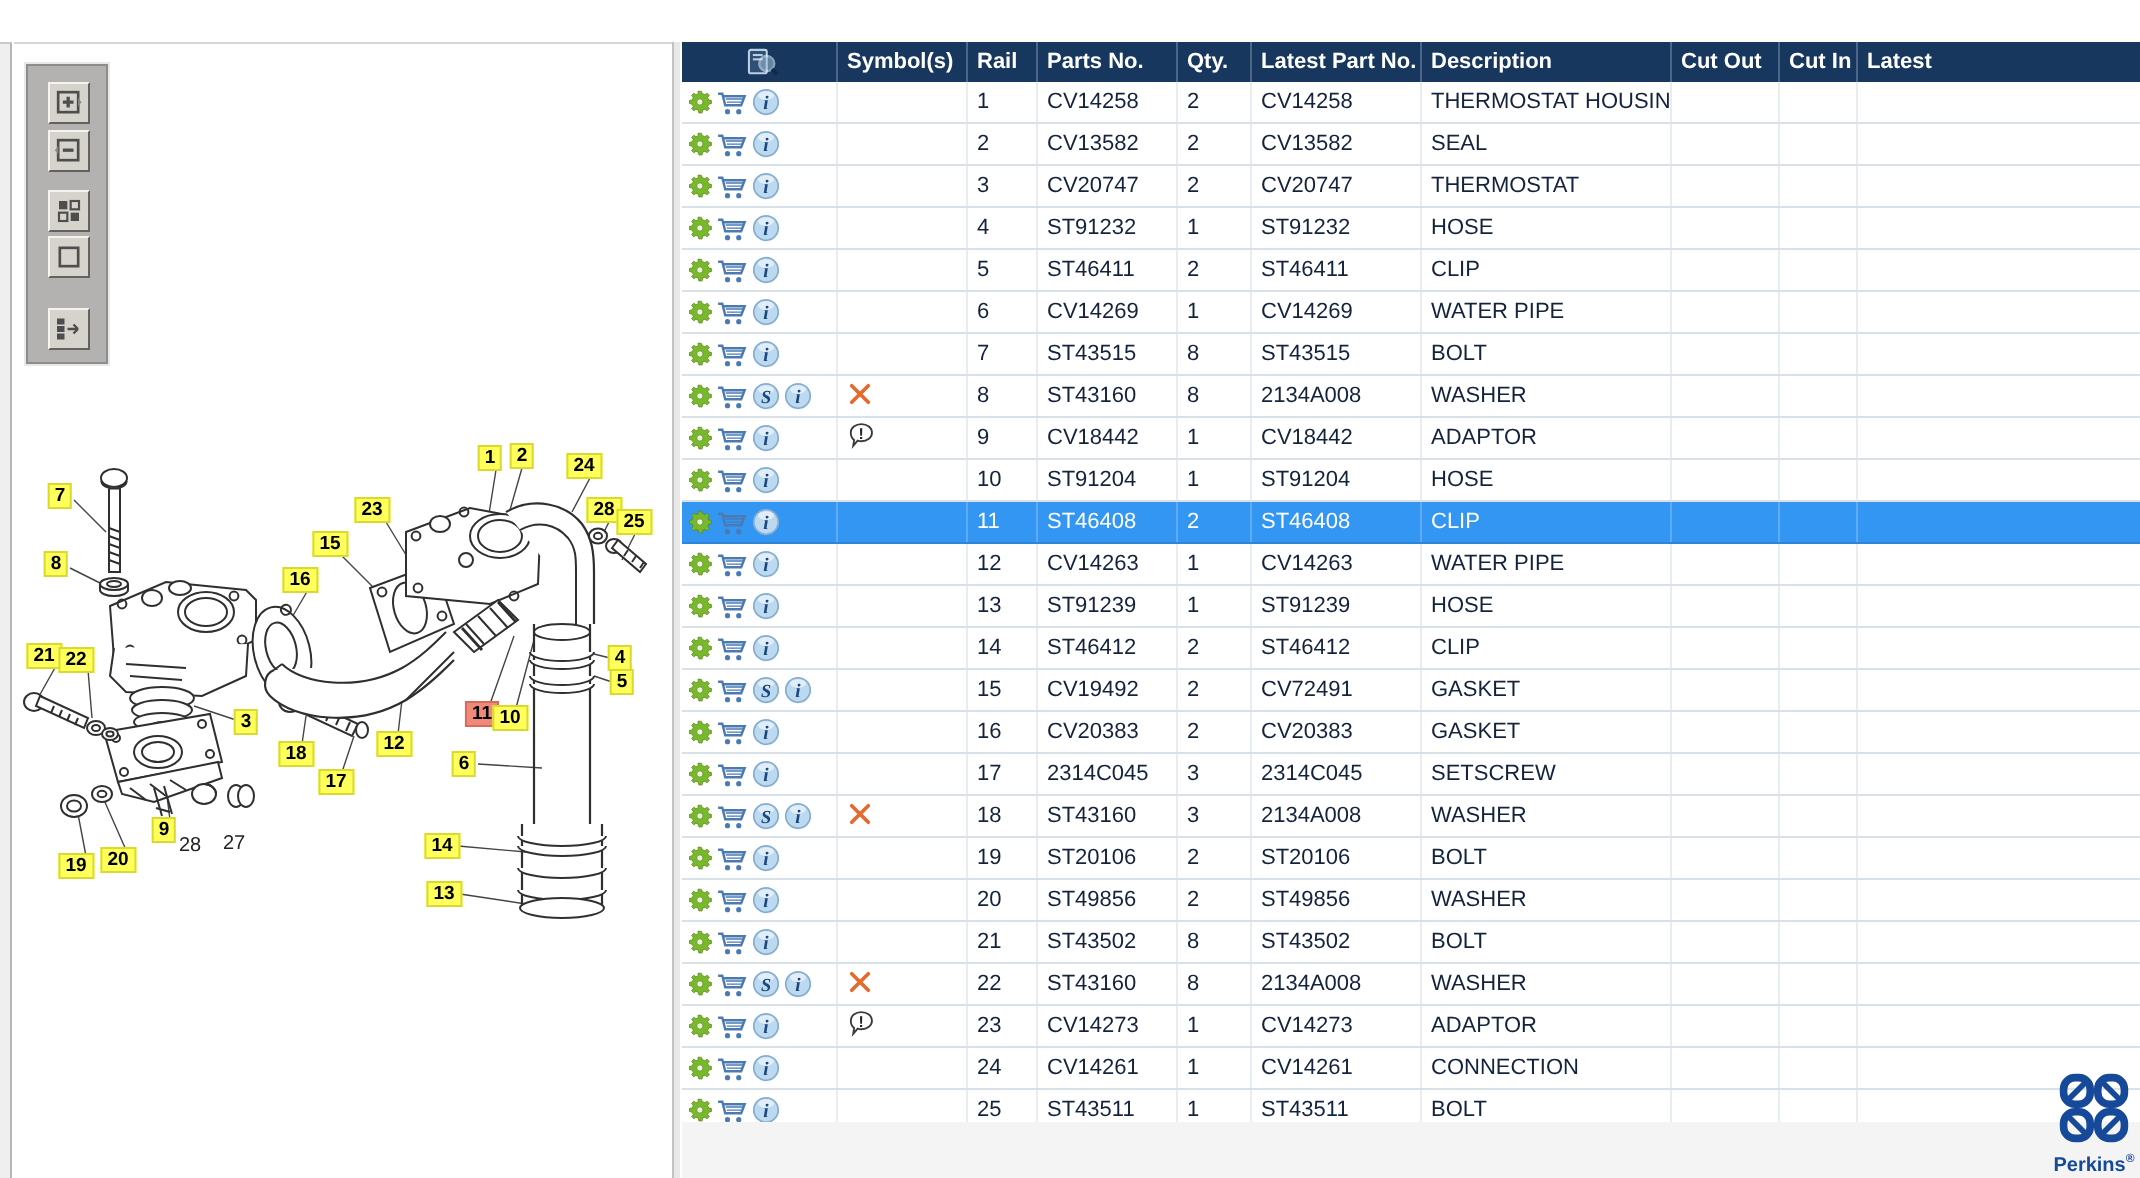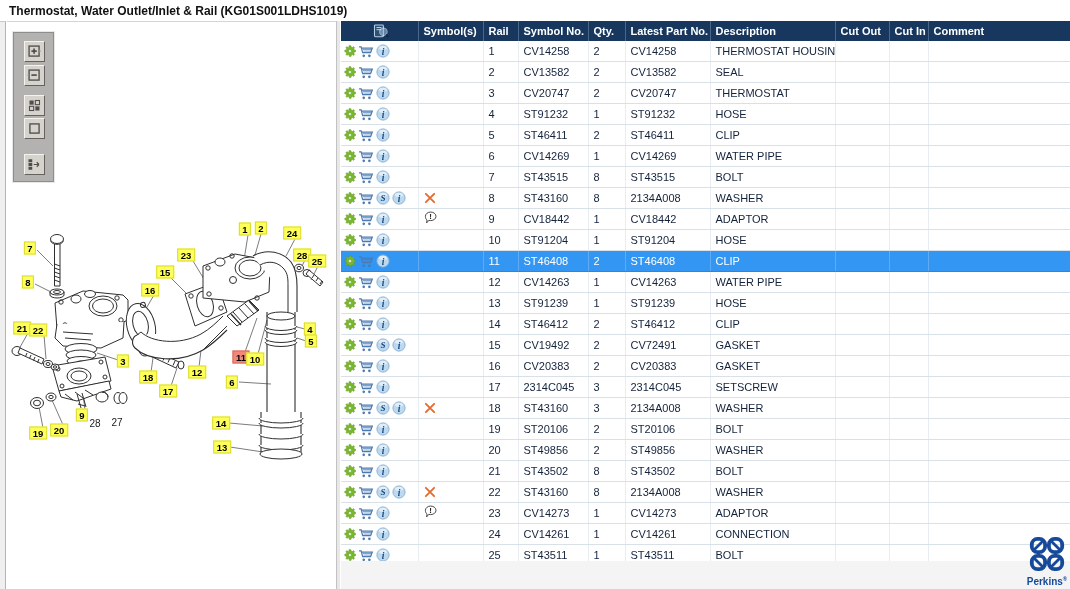--- a/index.html
+++ b/index.html
@@ -53,23 +53,20 @@
   
   .perkins { position:absolute; left:1024px; top:535px; width:46px; height:50px; text-align:center; z-index:5; }
   .perkins .word { font-size:10px; font-weight:bold; color:#17499b; letter-spacing:0; margin-top:-1px; }
   .perkins sup { font-size:6px; }
 </style>
 </head>
 <body>
 
 <div class="app">
 
-  <div class="titlebar">
-    <span class="t">Thermostat, Water Outlet/Inlet &amp; Rail (KG01S001LDHS1019)</span>
-  </div>
 
   <div class="left-strip"></div>
 
   <div class="diagram-panel">
     <div class="toolbar">
         <div class="tb-btn" style="top: 8px;">
           <svg viewBox="0 0 18 18">
             <rect x="2.5" y="2.5" width="12" height="12" fill="none" stroke="#4e4e4e" stroke-width="1.6"></rect>
             <path d="M8.5 5.3v6.4M5.3 8.5h6.4" stroke="#4e4e4e" stroke-width="2"></path>
             <path d="M14.5 6l2 2.5-2 2.5" fill="#8a8a8a"></path>
@@ -279,27 +276,27 @@
               <svg class="hdr-mag" viewBox="0 0 18 16">
                 <rect x="1.5" y="1" width="9.5" height="12.5" rx="1" fill="#2f4f74" stroke="#b9cfe4" stroke-width="1.1"></rect>
                 <rect x="3.6" y="3.2" width="5.2" height="1.1" fill="#b9cfe4"></rect>
                 <rect x="3.6" y="5.5" width="5.2" height="1.1" fill="#b9cfe4"></rect>
                 <circle cx="11" cy="8.3" r="4" fill="#9ec3e0" opacity=".55" stroke="#eaf4fc" stroke-width="1.3"></circle>
                 <line x1="13.8" y1="11.3" x2="16.5" y2="13.9" stroke="#0e2b4a" stroke-width="2"></line>
               </svg>
             </th>
             <th>Symbol(s)</th>
             <th>Rail</th>
-            <th>Symbol No.</th>
+            <th>Parts No.</th>
             <th>Qty.</th>
             <th>Latest Part No.</th>
             <th>Description</th>
             <th>Cut Out</th>
             <th>Cut In</th>
-            <th>Comment</th>
+            <th>Latest</th>
           </tr>
         </thead>
       <tbody>
           <tr class="row">
             <td>
               <div class="cellicons">
                 <svg class="ico-gear" viewBox="0 0 16 16">
                   <path d="M6.6.8 6.9 2.5a5.6 5.6 0 0 0-1.6.7L3.9 2.1 2.4 3.6l1.1 1.4a5.6 5.6 0 0 0-.7 1.6L1 6.9v2.2l1.8.3c.1.6.4 1.1.7 1.6l-1.1 1.4 1.5 1.5 1.4-1.1c.5.3 1 .6 1.6.7l.3 1.8h2.2l.3-1.8c.6-.1 1.1-.4 1.6-.7l1.4 1.1 1.5-1.5-1.1-1.4c.3-.5.6-1 .7-1.6l1.8-.3V6.9l-1.8-.3a5.6 5.6 0 0 0-.7-1.6l1.1-1.4-1.5-1.5-1.4 1.1a5.6 5.6 0 0 0-1.6-.7L8.8.8z" fill="#79b72c" stroke="#568c17" stroke-width=".5"></path>
                   <circle cx="7.9" cy="8" r="2.1" fill="#e9f4da" stroke="#568c17" stroke-width=".5"></circle>
                 </svg>

